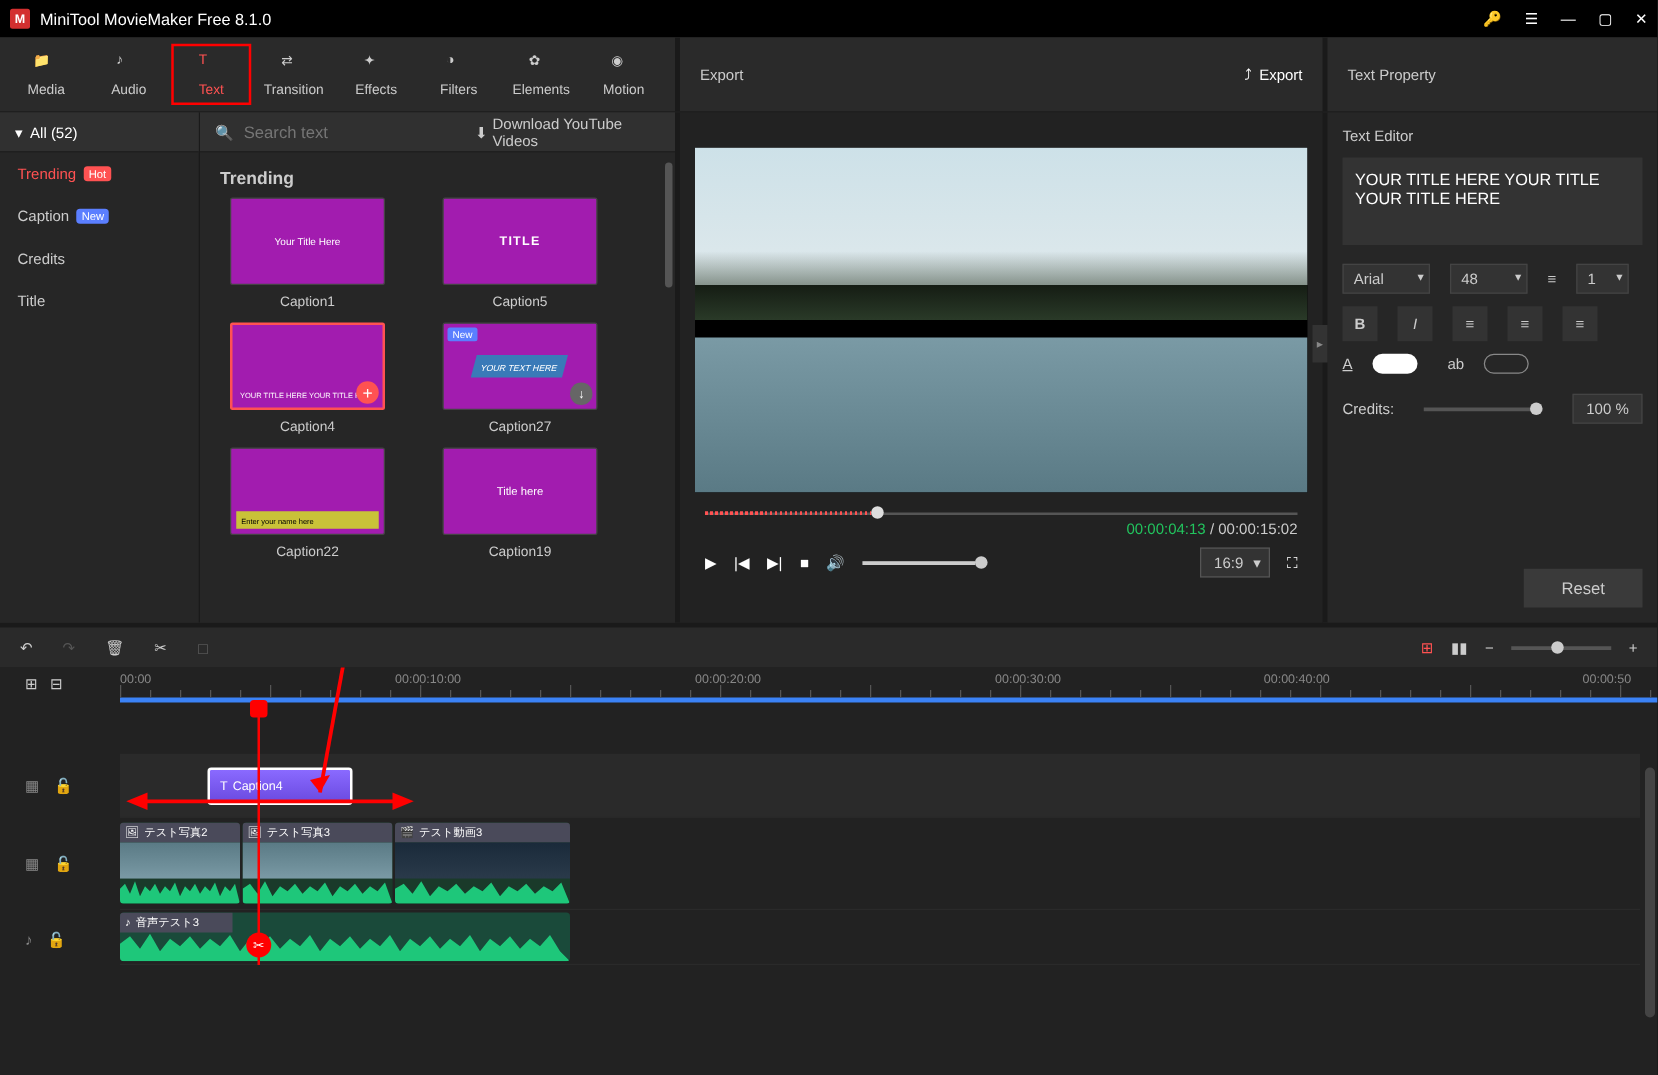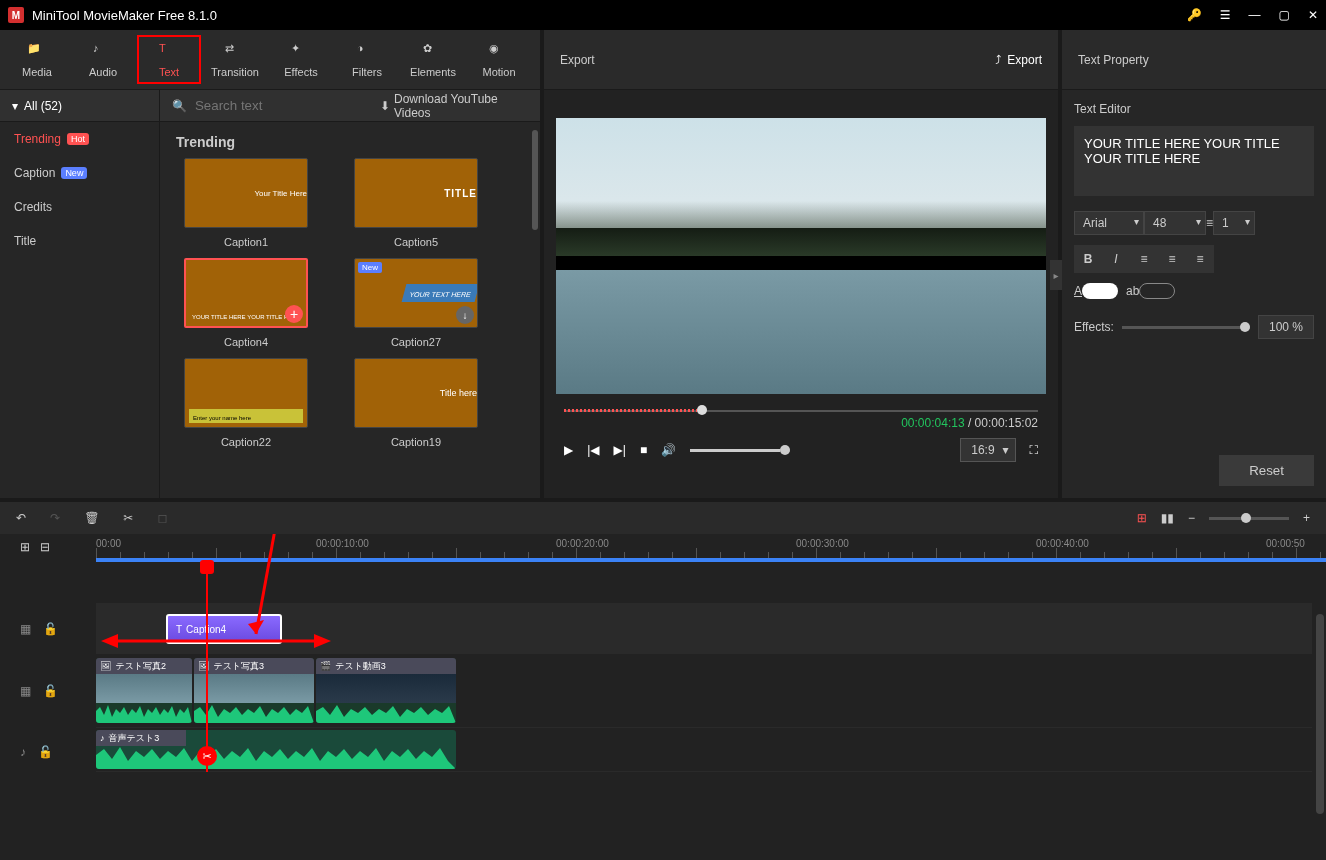--- a/index.html
+++ b/index.html
@@ -28,21 +28,21 @@
 .badge { font-size:9px; padding:1px 4px; border-radius:3px; color:#fff; }
 .badge.hot { background:#ff5252; }
 .badge.new { background:#5b7fff; }
 .content-panel { flex:1; background:#262626; position:relative; }
 .content-top { height:32px; display:flex; align-items:center; padding:0 12px; gap:8px; border-bottom:1px solid #1a1a1a; background:#303030; }
 .search-input { background:transparent; border:none; color:#ccc; outline:none; flex:1; }
 .dl-link { color:#ccc; display:flex; align-items:center; gap:4px; cursor:pointer; font-size:12px; }
 .section-title { padding:12px 16px 8px; color:#ccc; font-size:14px; font-weight:bold; }
 .thumb-grid { display:flex; flex-wrap:wrap; gap:10px 30px; padding:0 16px; }
 .thumb-item { width:140px; display:flex; flex-direction:column; align-items:center; gap:8px; }
-.thumb { width:124px; height:70px; background:#a16207; border:1px solid #444; border-radius:2px; cursor:pointer; display:flex; align-items:center; justify-content:flex-end; position:relative; overflow:hidden; }
+.thumb { width:124px; height:70px; background:#a21caf; border:1px solid #444; border-radius:2px; cursor:pointer; display:flex; align-items:center; justify-content:center; position:relative; overflow:hidden; }
 .thumb.selected { border:2px solid #ff5252; }
 .thumb-label { color:#ccc; font-size:11px; }
 .thumb .tinytext { color:#fff; font-size:8px; }
 .thumb .titletext { color:#fff; font-size:10px; font-weight:bold; letter-spacing:1px; }
 .thumb .add-btn { position:absolute; right:3px; bottom:3px; width:18px; height:18px; background:#ff5252; border-radius:50%; color:#fff; display:flex; align-items:center; justify-content:center; font-size:14px; }
 .thumb .dl-btn { position:absolute; right:3px; bottom:3px; width:18px; height:18px; background:#666; border-radius:50%; color:#fff; display:flex; align-items:center; justify-content:center; font-size:10px; }
 .thumb .new-tag { position:absolute; left:3px; top:3px; background:#5b7fff; color:#fff; font-size:8px; padding:1px 4px; border-radius:2px; }
 .scrollbar { position:absolute; right:2px; top:40px; width:6px; height:100px; background:#555; border-radius:3px; }
 
 .player-panel { flex:1; background:#222; border-left:4px solid #1a1a1a; padding:12px; display:flex; flex-direction:column; }
@@ -62,21 +62,21 @@
 .pc-btn { color:#fff; cursor:pointer; }
 .vol-slider { width:100px; height:3px; background:#555; position:relative; }
 .vol-slider::after { content:''; position:absolute; left:0; width:90%; height:3px; background:#ccc; }
 .vol-slider .knob { position:absolute; left:90%; top:-4px; width:10px; height:10px; background:#ccc; border-radius:50%; }
 .aspect-sel { margin-left:auto; background:#333; border:1px solid #555; color:#ccc; padding:4px 20px 4px 10px; position:relative; cursor:pointer; }
 .aspect-sel::after { content:'▾'; position:absolute; right:6px; }
 
 .prop-panel { width:268px; background:#262626; border-left:4px solid #1a1a1a; padding:12px; position:relative; }
 .prop-section-label { color:#ccc; font-size:12px; margin-bottom:10px; }
 .text-editor { width:100%; height:70px; background:#333; border:none; color:#fff; padding:10px; font-size:13px; resize:none; margin-bottom:12px; }
-.prop-row { display:flex; gap:0; margin-bottom:10px; align-items:center; }
+.prop-row { display:flex; gap:16px; margin-bottom:10px; align-items:center; }
 .sel { background:#333; color:#ccc; padding:4px 18px 4px 8px; position:relative; cursor:pointer; font-size:12px; border:1px solid #444; }
 .sel::after { content:'▾'; position:absolute; right:4px; font-size:10px; }
 .fmt-btn { width:28px; height:28px; background:#333; display:flex; align-items:center; justify-content:center; color:#ccc; cursor:pointer; }
 .color-swatch { width:36px; height:16px; background:#fff; border-radius:8px; cursor:pointer; }
 .opacity-slider { flex:1; height:3px; background:#555; position:relative; margin:0 8px; }
 .opacity-slider .knob { position:absolute; right:0; top:-4px; width:10px; height:10px; background:#ccc; border-radius:50%; }
 .opacity-val { background:#333; padding:4px 10px; color:#ccc; border:1px solid #444; }
 .reset-btn { position:absolute; bottom:12px; right:12px; background:#3a3a3a; color:#ccc; padding:8px 30px; border:none; cursor:pointer; }
 .expand-tab { position:absolute; left:-12px; top:170px; width:12px; height:30px; background:#333; display:flex; align-items:center; justify-content:center; color:#888; cursor:pointer; font-size:10px; }
 
@@ -316,21 +316,21 @@
       <div class="fmt-btn">≡</div>
       <div class="fmt-btn">≡</div>
     </div>
     <div class="prop-row">
       <span style="text-decoration:underline;color:#ccc">A</span>
       <div class="color-swatch"></div>
       <span style="color:#ccc;margin-left:8px">ab</span>
       <div class="color-swatch" style="background:transparent;border:1px solid #888"></div>
     </div>
     <div class="prop-row" style="margin-top:16px">
-      <span>Effects:</span>
+      <span>Credits:</span>
       <div class="opacity-slider">
           <div class="knob"></div>
         </div>
       <div class="opacity-val">100 %</div>
     </div>
     <button class="reset-btn">Reset</button>
   </div>
 </div>
 
 <div class="timeline-toolbar">
@@ -353,21 +353,21 @@
 <div class="timeline-area">
   <div class="add-track-btns">
     <span>⊞</span>
     <span>⊟</span>
   </div>
   <div class="ruler">
     <span class="ruler-label" style="left:0">00:00</span>
     <span class="ruler-label" style="left:220px">00:00:10:00</span>
     <span class="ruler-label" style="left:460px">00:00:20:00</span>
     <span class="ruler-label" style="left:700px">00:00:30:00</span>
-    <span class="ruler-label" style="left:940px">00:00:40:00</span>
+    <span class="ruler-label" style="left:915px">00:00:40:00</span>
     <span class="ruler-label" style="left:1170px">00:00:50</span>
   <div class="tick major" style="left: 0px;"></div>
       <div class="tick" style="left: 24px;"></div>
       <div class="tick" style="left: 48px;"></div>
       <div class="tick" style="left: 72px;"></div>
       <div class="tick" style="left: 96px;"></div>
       <div class="tick major" style="left: 120px;"></div>
       <div class="tick" style="left: 144px;"></div>
       <div class="tick" style="left: 168px;"></div>
       <div class="tick" style="left: 192px;"></div>

